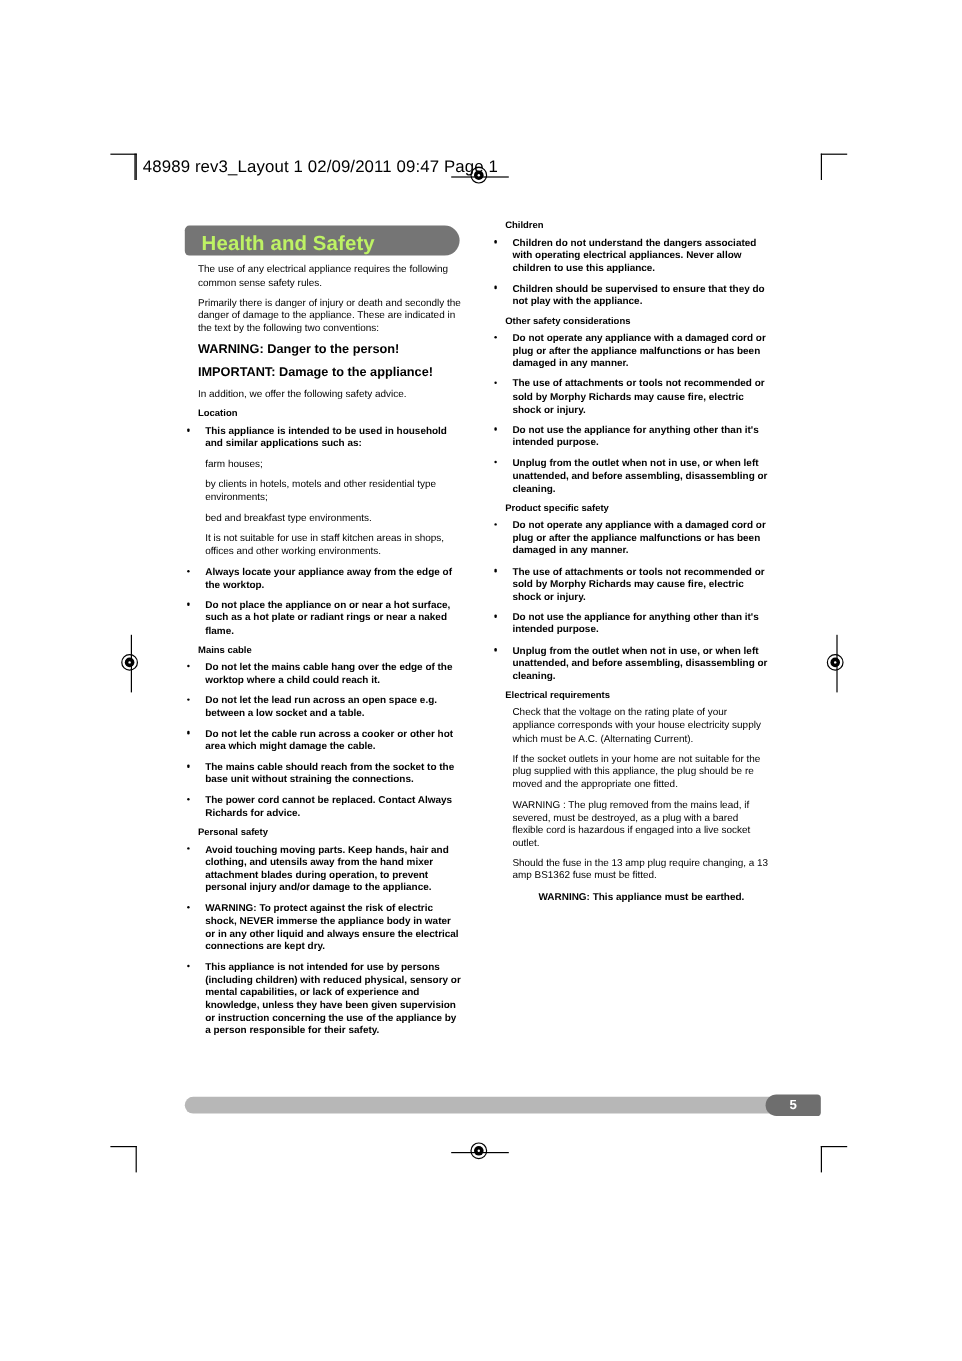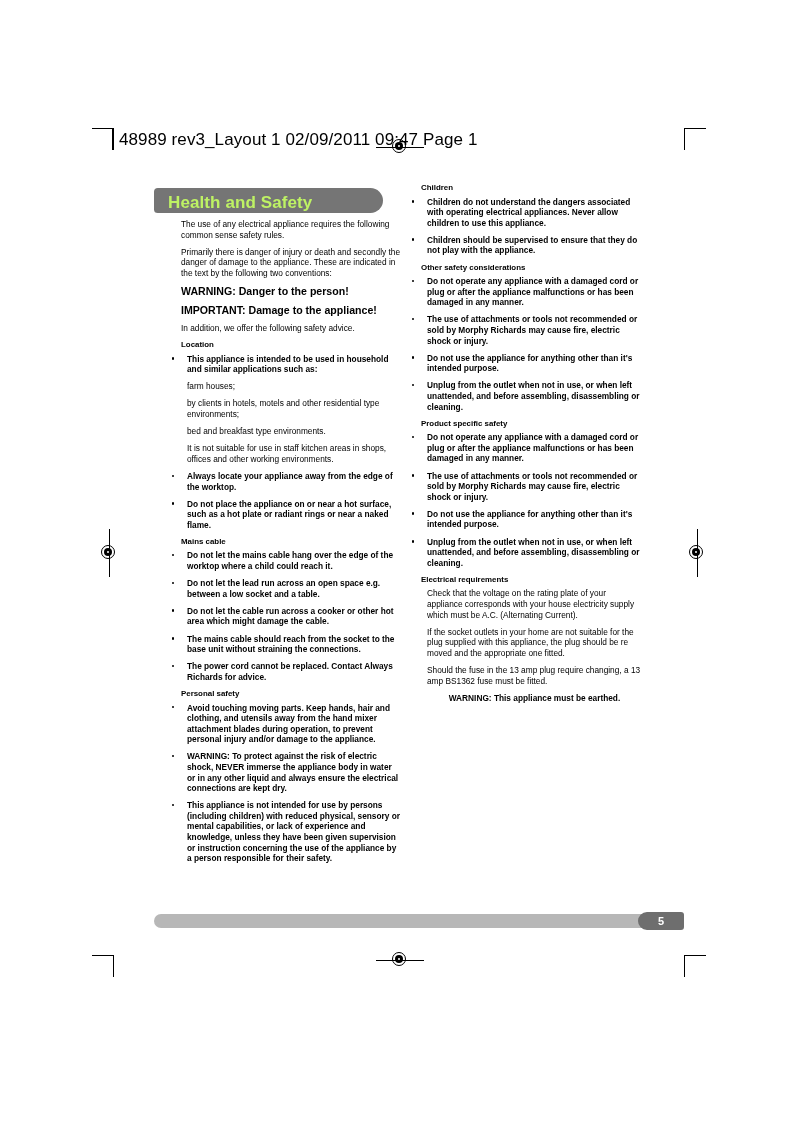--- a/index.html
+++ b/index.html
@@ -58,21 +58,21 @@
     left: 12.5px; top: -11px;
     width: 1px; height: 48px;
     background: #000;
   }
 
   
   .file-header {
     position: absolute;
     left: 119px;
     top: 130px;
-    font-size: 17px;
+    font-size: 14px;
     letter-spacing: 0.1px;
     white-space: nowrap;
   }
   .header-rule {
     position: absolute;
     left: 112px;
     top: 128px;
     width: 1px;
     height: 22px;
     background: #000;
@@ -103,21 +103,21 @@
     font-weight: bold;
     letter-spacing: 0.1px;
   }
 
   .col {
     position: absolute;
     width: 232px;
     font-size: 8.3px;
     line-height: 10.6px;
   }
-  .col-left  { left: 170px; top: 219px; }
+  .col-left  { left: 154px; top: 219px; }
   .col-right { left: 410px; top: 183px; }
 
   
   .para {
     margin: 0 0 6.5px 0;
     padding-left: 11px;
   }
 
   
   .sub {
@@ -344,20 +344,21 @@
         <span class="dot"></span>
         <span class="txt">Do not use the appliance for anything other than it's intended purpose.</span>
       </div>
       <div class="bullet">
         <span class="dot"></span>
         <span class="txt">Unplug from the outlet when not in use, or when left unattended, and before assembling, disassembling or cleaning.</span>
       </div>
       <div class="subhead">Electrical requirements</div>
       <div class="sub">Check that the voltage on the rating plate of your appliance corresponds with your house electricity supply which must be A.C. (Alternating Current).</div>
       <div class="sub">If the socket outlets in your home are not suitable for the plug supplied with this appliance, the plug should be re moved and the appropriate one fitted.</div>
+      <div class="sub">WARNING : The plug removed from the mains lead, if severed, must be destroyed, as a plug with a bared flexible cord is hazardous if engaged into a live socket outlet.</div>
       <div class="sub">Should the fuse in the 13 amp plug require changing, a 13 amp BS1362 fuse must be fitted.</div>
       <div class="sub bold-line">WARNING: This appliance must be earthed.</div>
     </div>
 
   <div class="footer-bar"></div>
   <div class="footer-page">
     <span>5</span>
   </div>
 
 </div>

